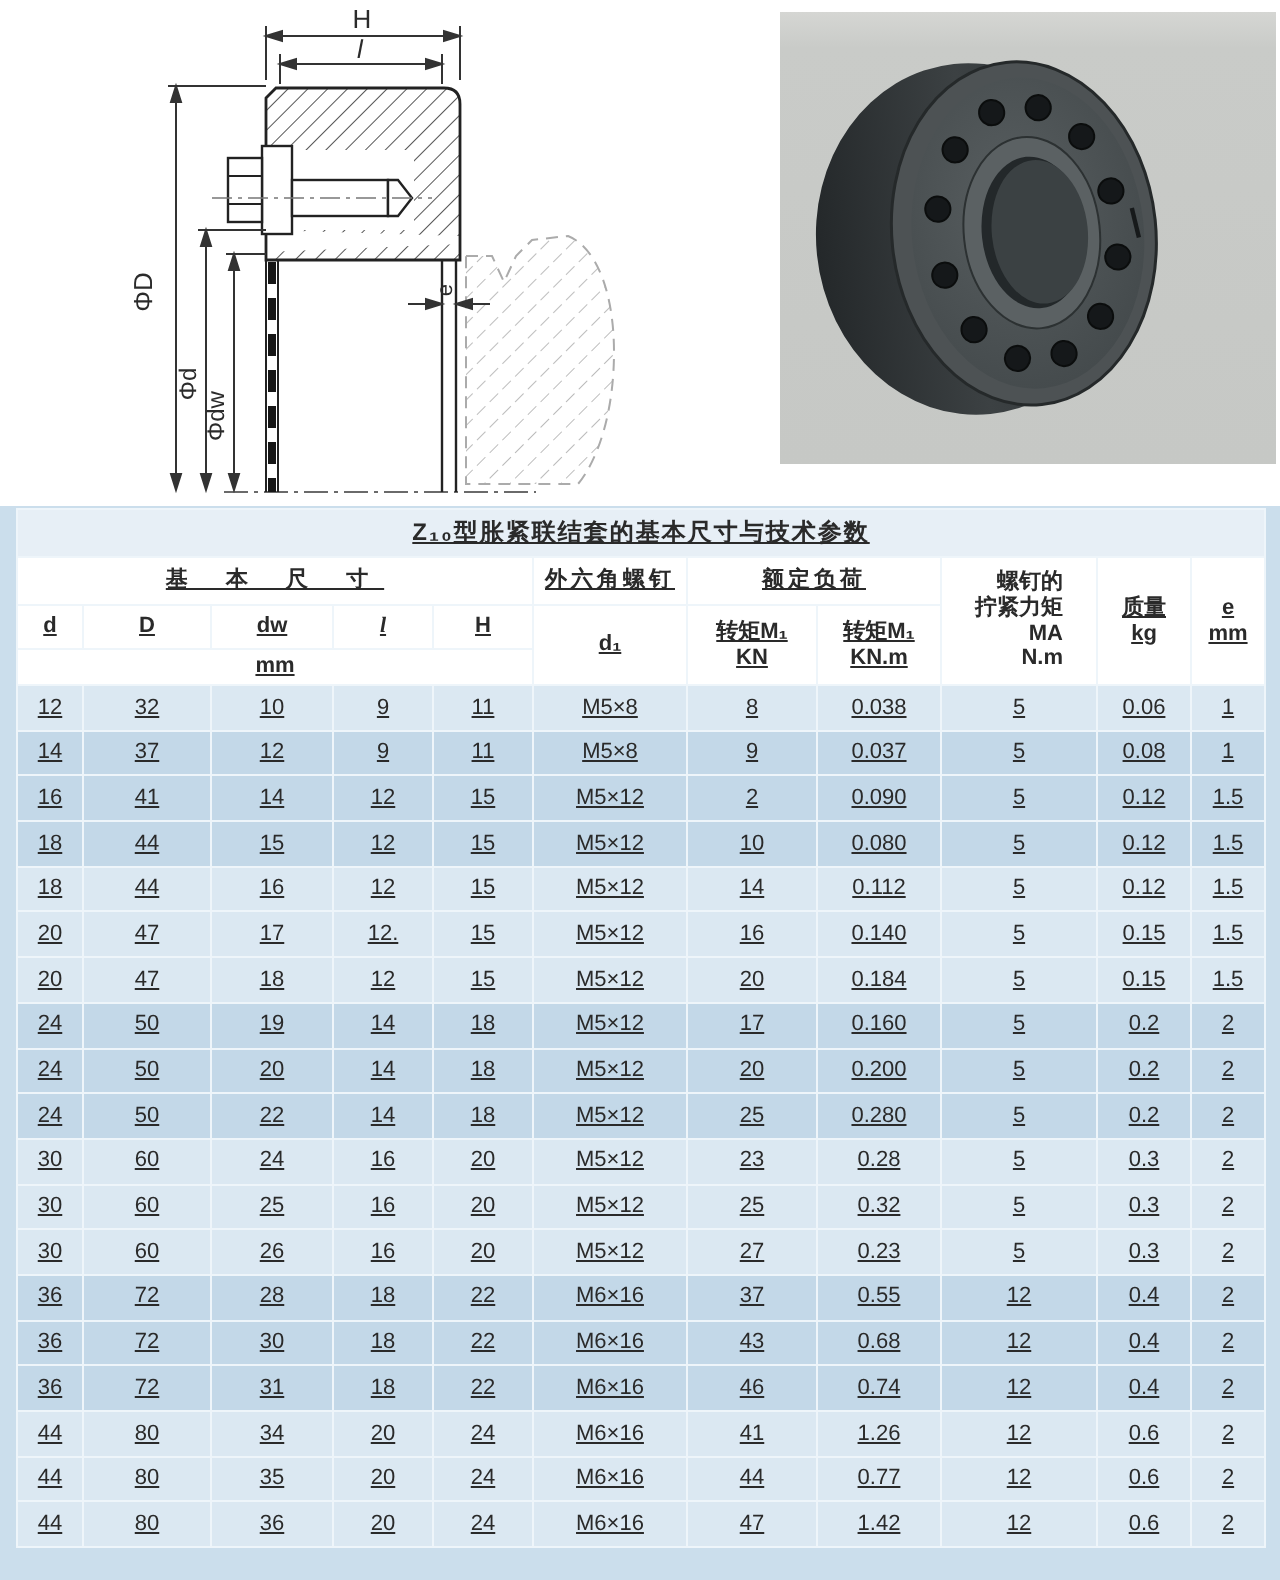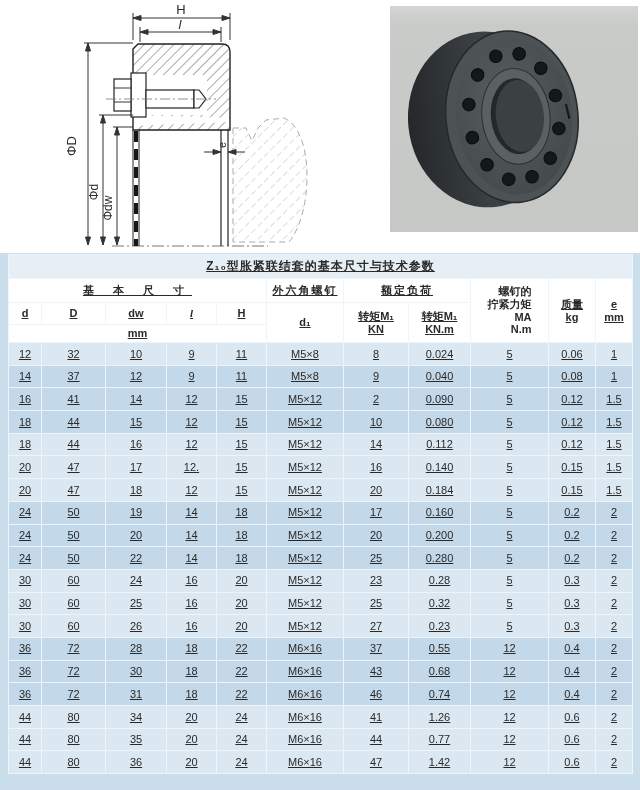--- a/index.html
+++ b/index.html
@@ -217,34 +217,34 @@
     </thead>
     <tbody>
         <tr>
           <td>12</td>
           <td>32</td>
           <td>10</td>
           <td>9</td>
           <td>11</td>
           <td>M5×8</td>
           <td>8</td>
-          <td>0.024</td>
+          <td>0.038</td>
           <td>5</td>
           <td>0.06</td>
           <td>1</td>
         </tr>
         <tr class="dark">
           <td>14</td>
           <td>37</td>
           <td>12</td>
           <td>9</td>
           <td>11</td>
           <td>M5×8</td>
           <td>9</td>
-          <td>0.040</td>
+          <td>0.037</td>
           <td>5</td>
           <td>0.08</td>
           <td>1</td>
         </tr>
         <tr class="dark">
           <td>16</td>
           <td>41</td>
           <td>14</td>
           <td>12</td>
           <td>15</td>

